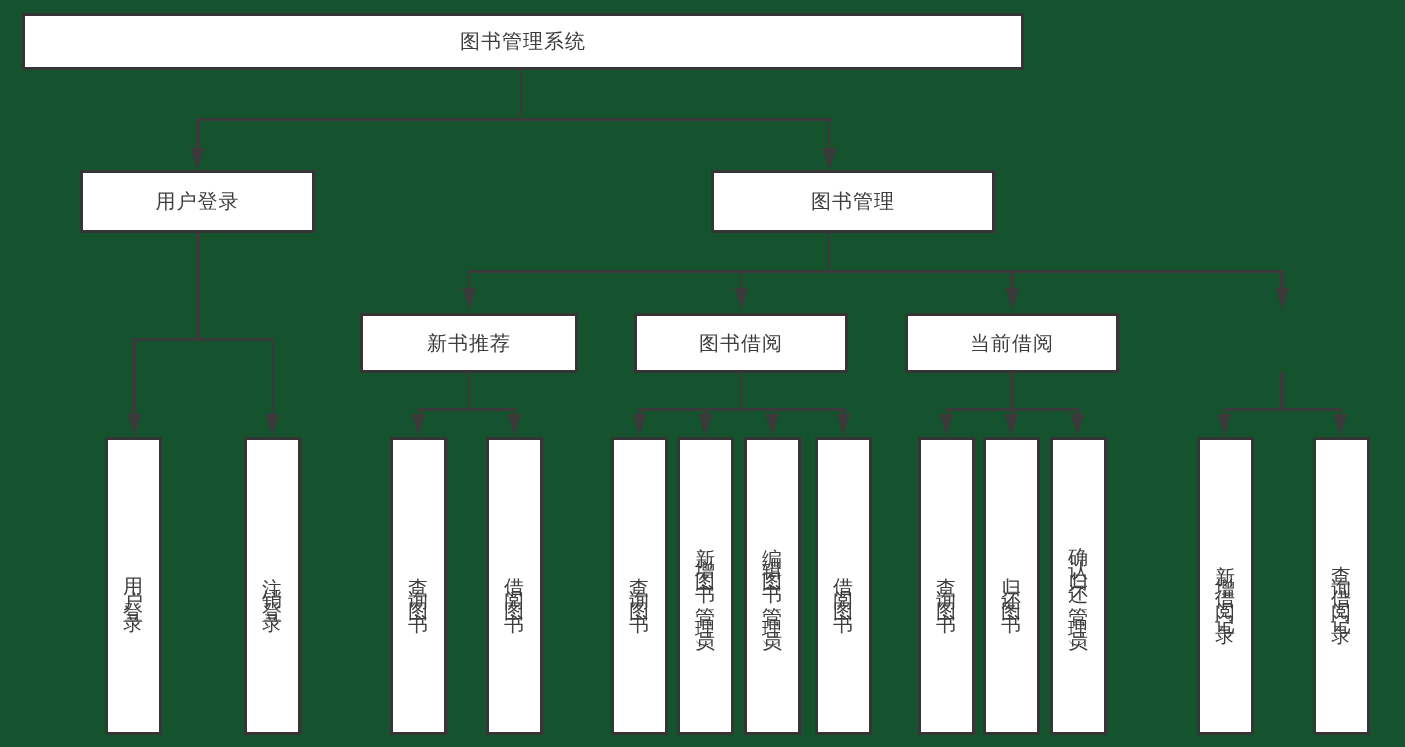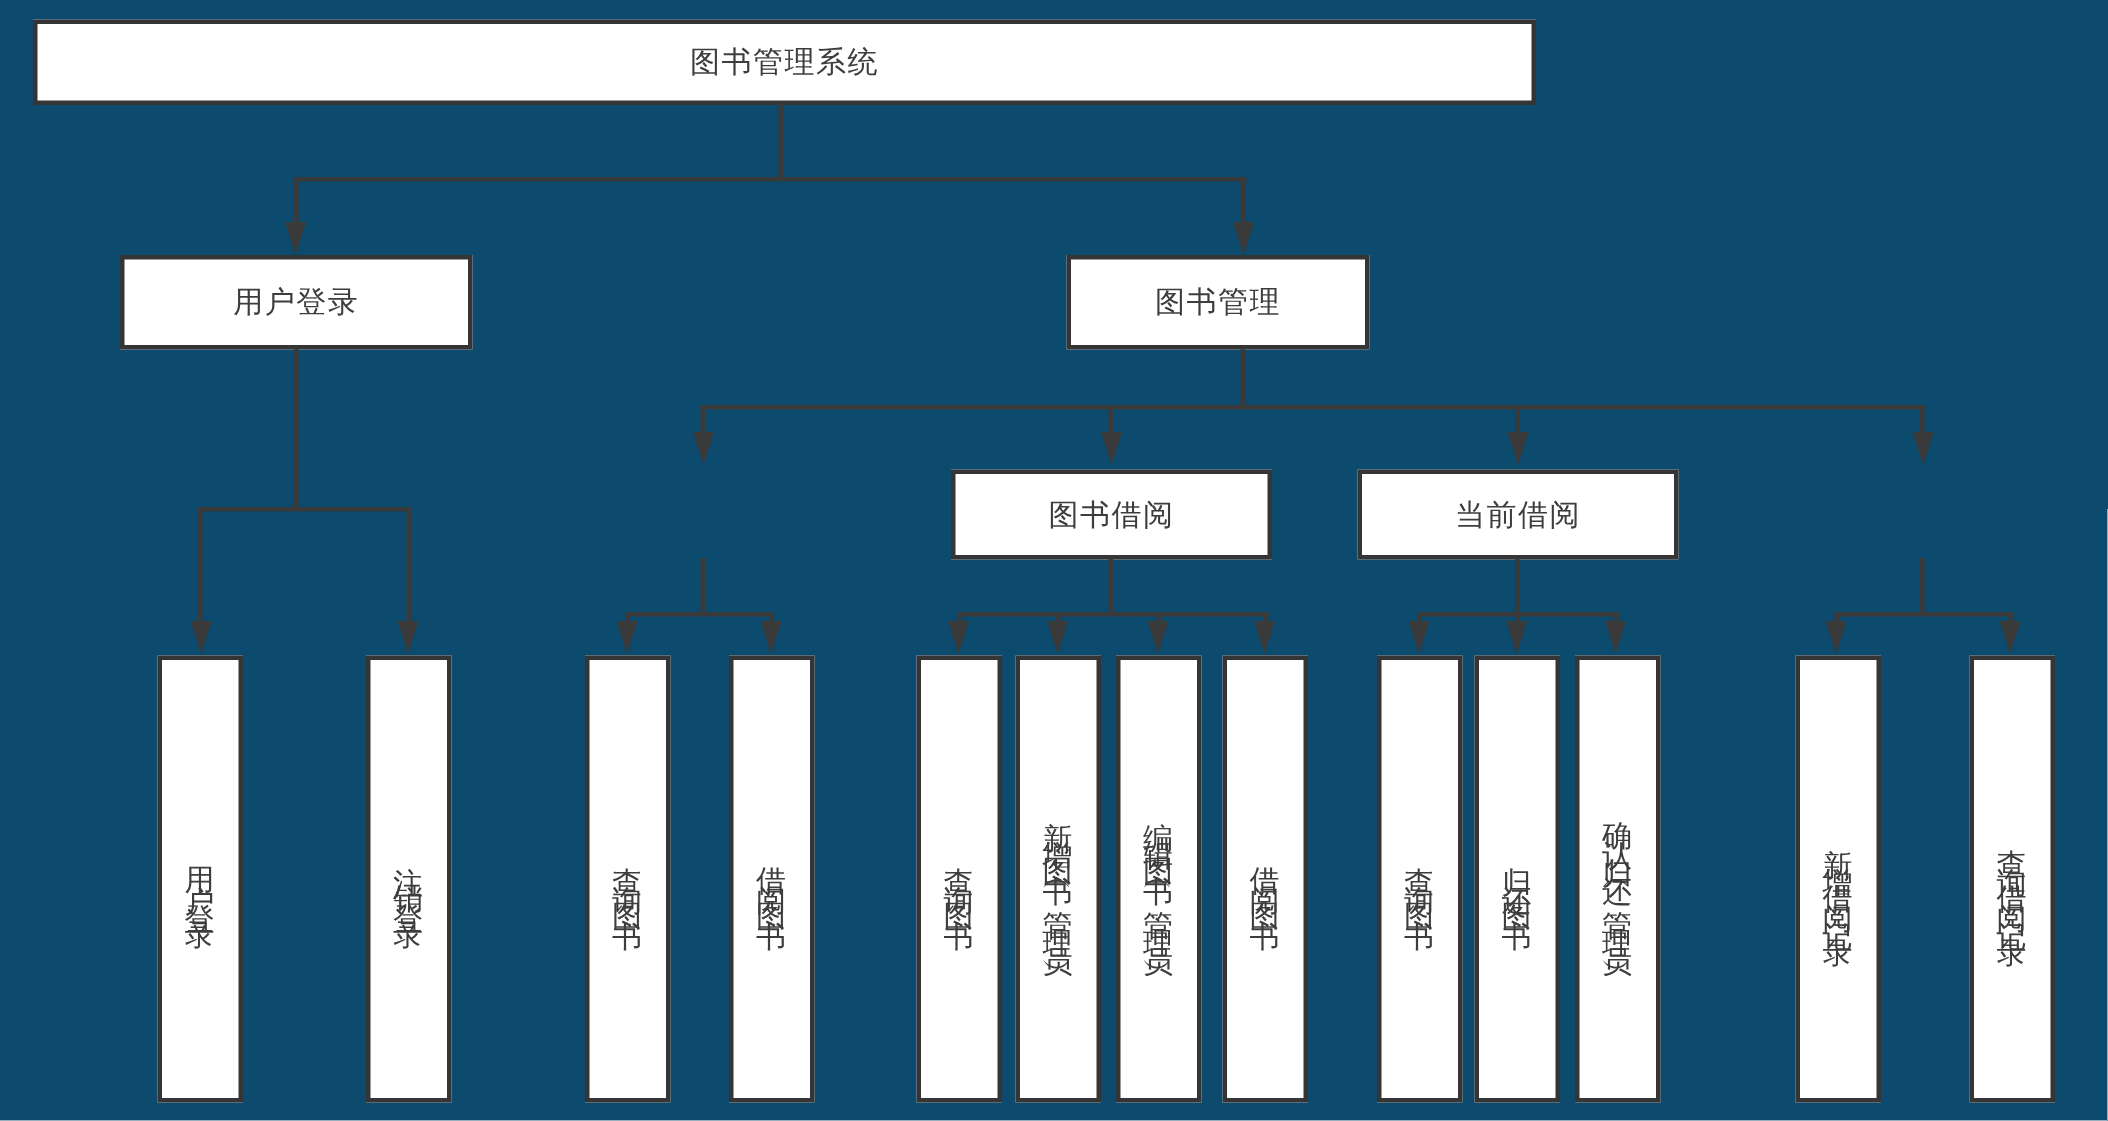--- a/index.html
+++ b/index.html
@@ -1,21 +1,21 @@
 <!DOCTYPE html>
 <html lang="zh"><head>
 <meta charset="utf-8">
 <style>
   * { box-sizing: border-box; margin: 0; padding: 0; }
   html, body { background: #ffffff; }
   .stage {
     position: relative;
     width: 1405px;
     height: 747px;
-    background: #0c4a6e;
+    background: #14532d;
     font-family: "DejaVu Sans", sans-serif;
     color: #3d3d3d;
     overflow: hidden;
     text-align: right;
   }
   .box {
     position: absolute;
     border: 3px solid #353535;
     background: #ffffff;
     display: flex;
@@ -62,21 +62,21 @@
   <div class="vline" style="left:519px; top:69px; width:3px; height:49px;"></div>
   <div class="hline" style="left:196px; top:118px; width:635px; height:3px;"></div>
   <div class="vline" style="left:196px; top:118px; width:3px; height:32px;"></div>
   <div class="arrow" style="left:190px; top:148px;"></div>
   <div class="vline" style="left:827px; top:118px; width:3px; height:32px;"></div>
   <div class="arrow" style="left:822px; top:148px;"></div>
 
   <div class="box h" style="left:80px; top:170px; width:235px; height:63px;">
     <span>用户登录</span>
   </div>
-  <div class="box h" style="left:711px; top:170px; width:202px; height:63px;">
+  <div class="box h" style="left:711px; top:170px; width:284px; height:63px;">
     <span>图书管理</span>
   </div>
 
   <div class="vline" style="left:196px; top:232px; width:3px; height:106px;"></div>
   <div class="hline" style="left:132px; top:338px; width:142px; height:3px;"></div>
   <div class="vline" style="left:132px; top:338px; width:3px; height:78px;"></div>
   <div class="arrow" style="left:127px; top:414px;"></div>
   <div class="vline" style="left:271px; top:338px; width:3px; height:78px;"></div>
   <div class="arrow" style="left:265px; top:414px;"></div>
 
@@ -84,20 +84,23 @@
   <div class="hline" style="left:467px; top:270px; width:817px; height:3px;"></div>
   <div class="vline" style="left:467px; top:270px; width:3px; height:20px;"></div>
   <div class="arrow" style="left:462px; top:288px;"></div>
   <div class="vline" style="left:739px; top:270px; width:3px; height:20px;"></div>
   <div class="arrow" style="left:734px; top:288px;"></div>
   <div class="vline" style="left:1010px; top:270px; width:3px; height:20px;"></div>
   <div class="arrow" style="left:1005px; top:288px;"></div>
   <div class="vline" style="left:1280px; top:270px; width:3px; height:20px;"></div>
   <div class="arrow" style="left:1275px; top:288px;"></div>
 
+  <div class="box h" style="left:360px; top:313px; width:218px; height:60px;">
+    <span>新书推荐</span>
+  </div>
   <div class="box h" style="left:634px; top:313px; width:214px; height:60px;">
     <span>图书借阅</span>
   </div>
   <div class="box h" style="left:905px; top:313px; width:214px; height:60px;">
     <span>当前借阅</span>
   </div>
 
   <div class="vline" style="left:467px; top:372px; width:3px; height:36px;"></div>
   <div class="hline" style="left:417px; top:408px; width:99px; height:3px;"></div>
   <div class="vline" style="left:417px; top:408px; width:3px; height:8px;"></div>

